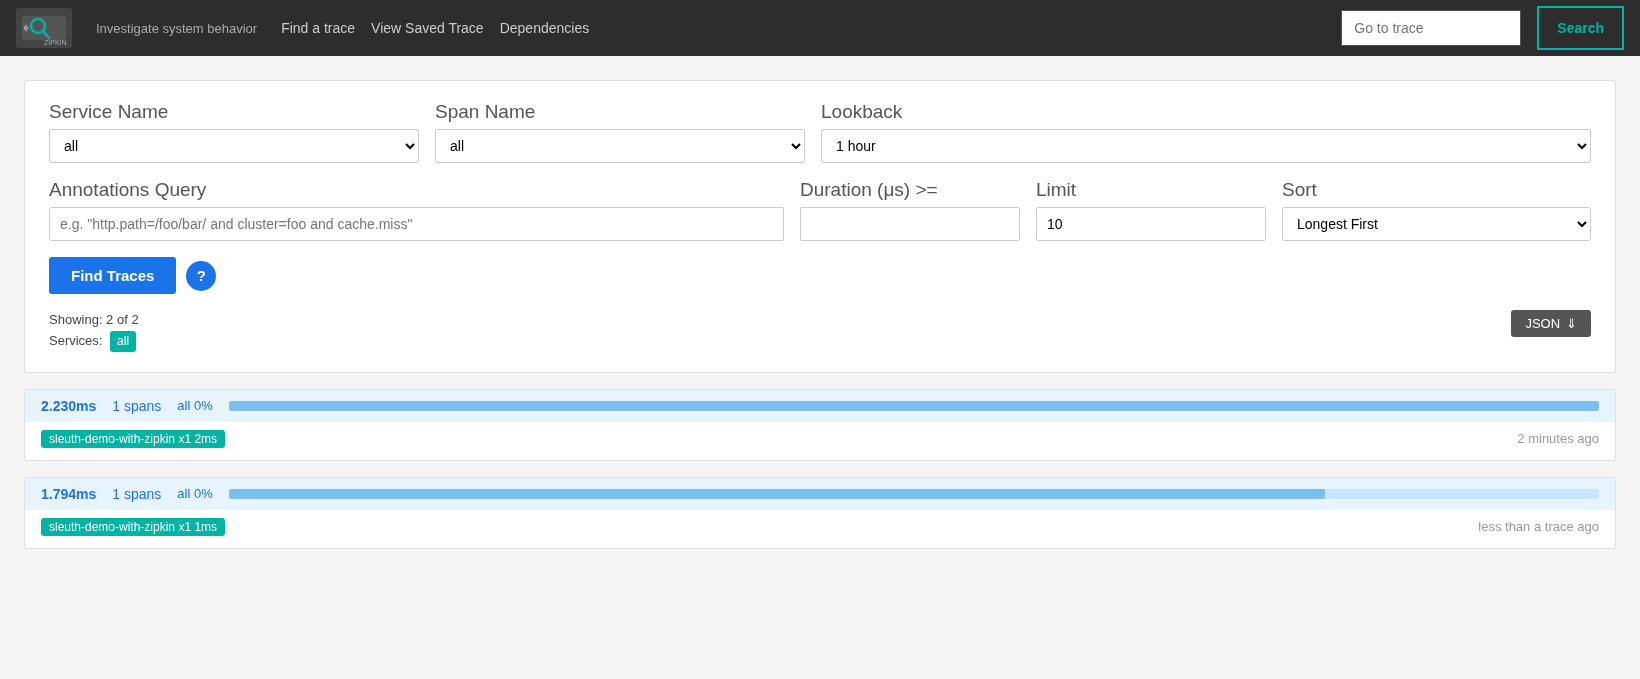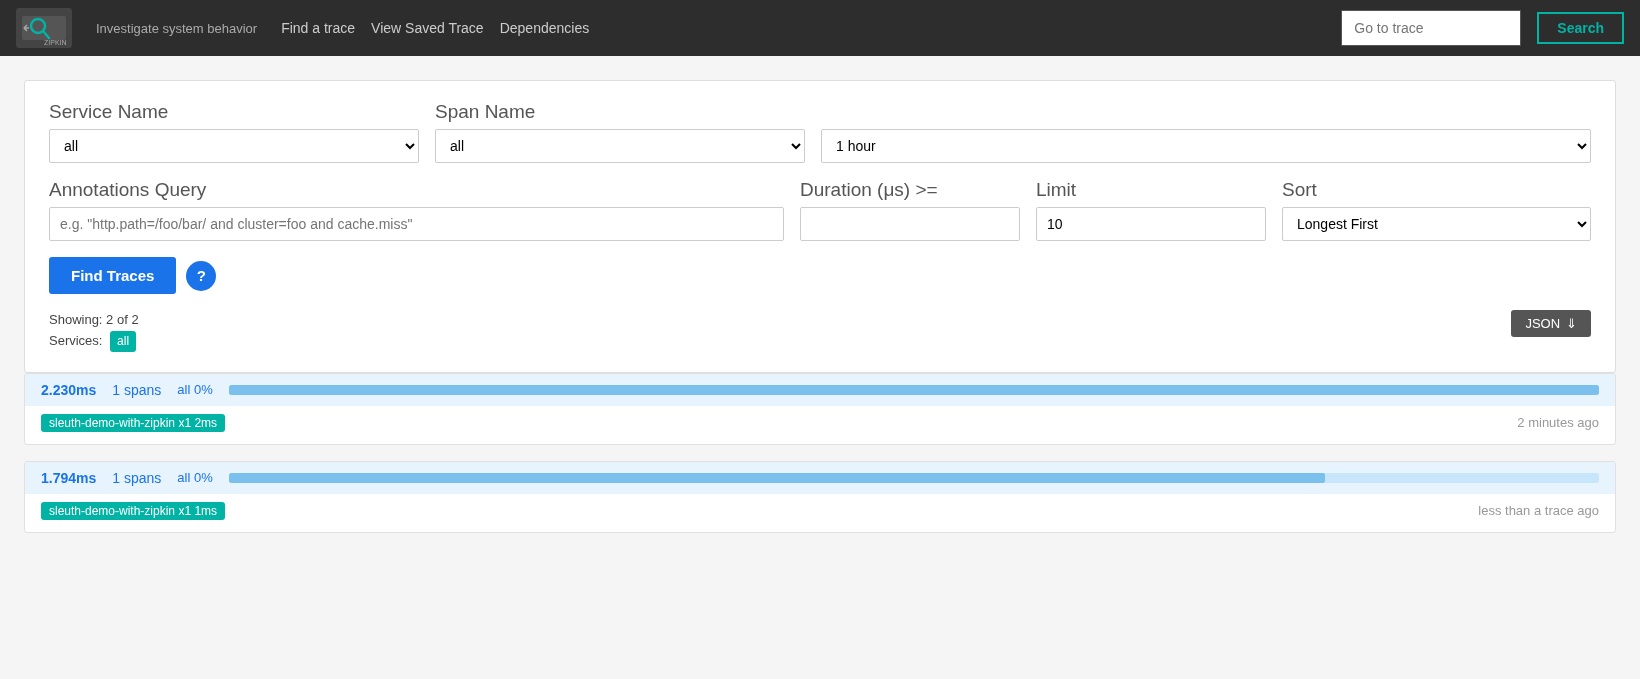--- a/index.html
+++ b/index.html
@@ -44,21 +44,21 @@
       width: 180px;
       height: 36px;
       outline: none;
     }
     .navbar-search-btn {
       background: transparent;
       border: 2px solid #00b3a4;
       color: #00b3a4;
       padding: 5px 18px;
       font-size: 14px;
-      height: 32px;
+      height: 44px;
       cursor: pointer;
       font-weight: bold;
     }
 
     
     .main { padding: 24px 24px 0 24px; }
 
     
     .search-panel {
       background: #fff;
@@ -167,21 +167,21 @@
       padding: 6px 14px;
       font-size: 13px;
       cursor: pointer;
       border-radius: 3px;
       display: flex;
       align-items: center;
       gap: 6px;
     }
 
     
-    .trace-list { }
+    .trace-list { margin-top: 16px; }
     .trace-item {
       background: #fff;
       border: 1px solid #e0e0e0;
       border-radius: 3px;
       margin-bottom: 16px;
       overflow: hidden;
     }
     .trace-header {
       background: #e8f4fd;
       padding: 8px 16px;
@@ -271,20 +271,21 @@
           <option>all</option>
         </select>
       </div>
       <div class="form-group fg-span">
         <label>Span Name</label>
         <select>
           <option>all</option>
         </select>
       </div>
       <div class="form-group fg-lookback">
+        <label>Lookback</label>
         <select>
           <option>1 hour</option>
           <option>2 hours</option>
           <option>6 hours</option>
           <option>12 hours</option>
           <option>1 day</option>
         </select>
       </div>
     </div>
 

